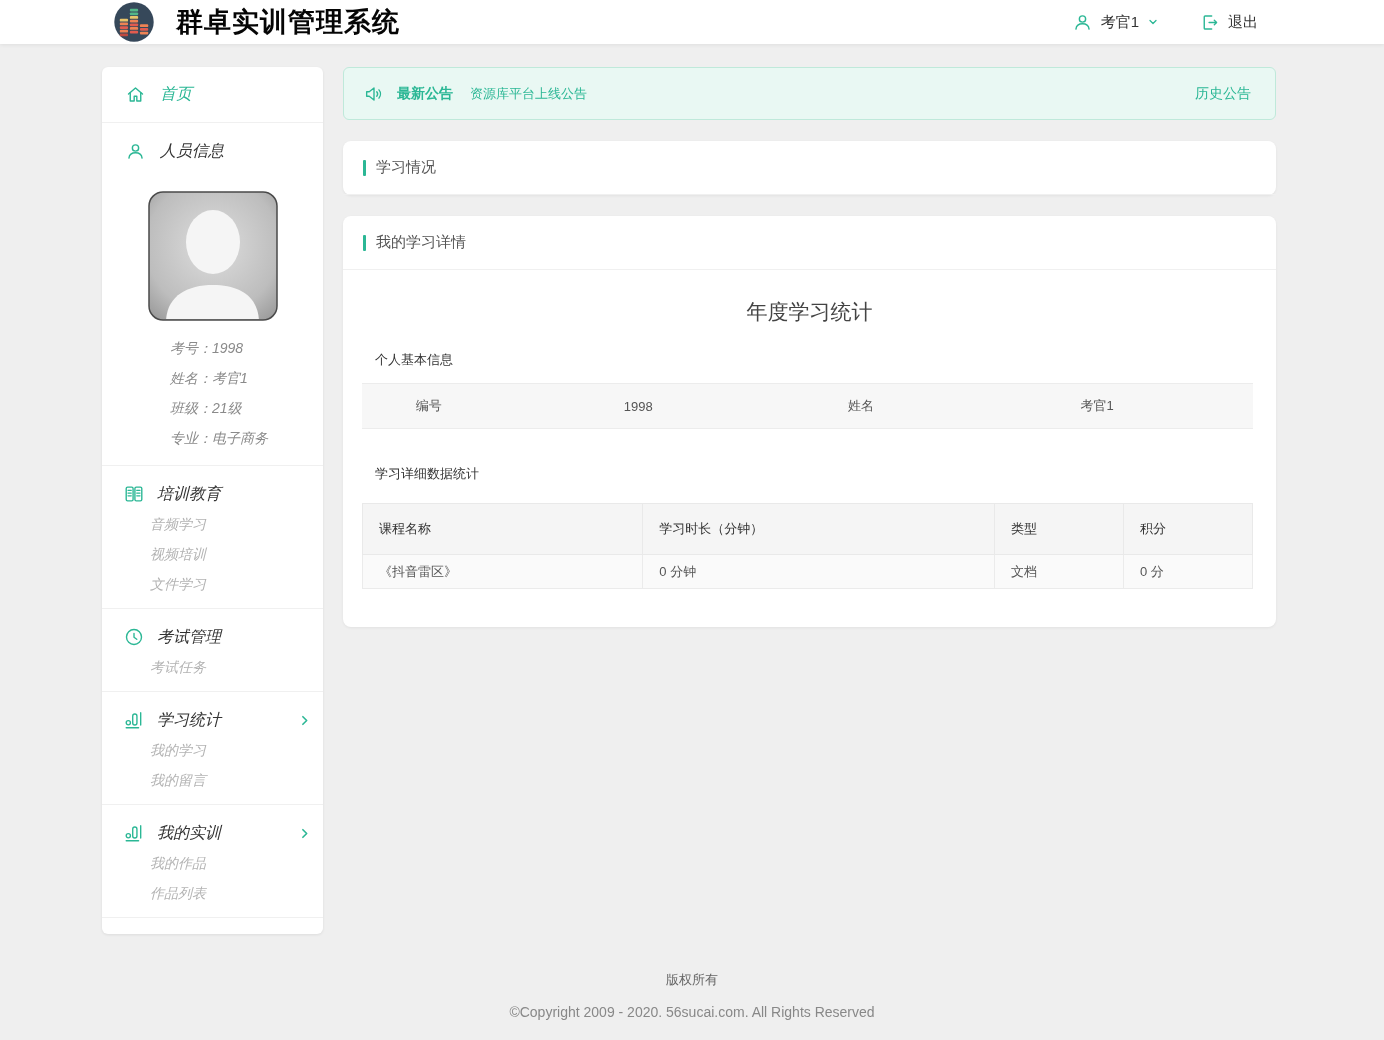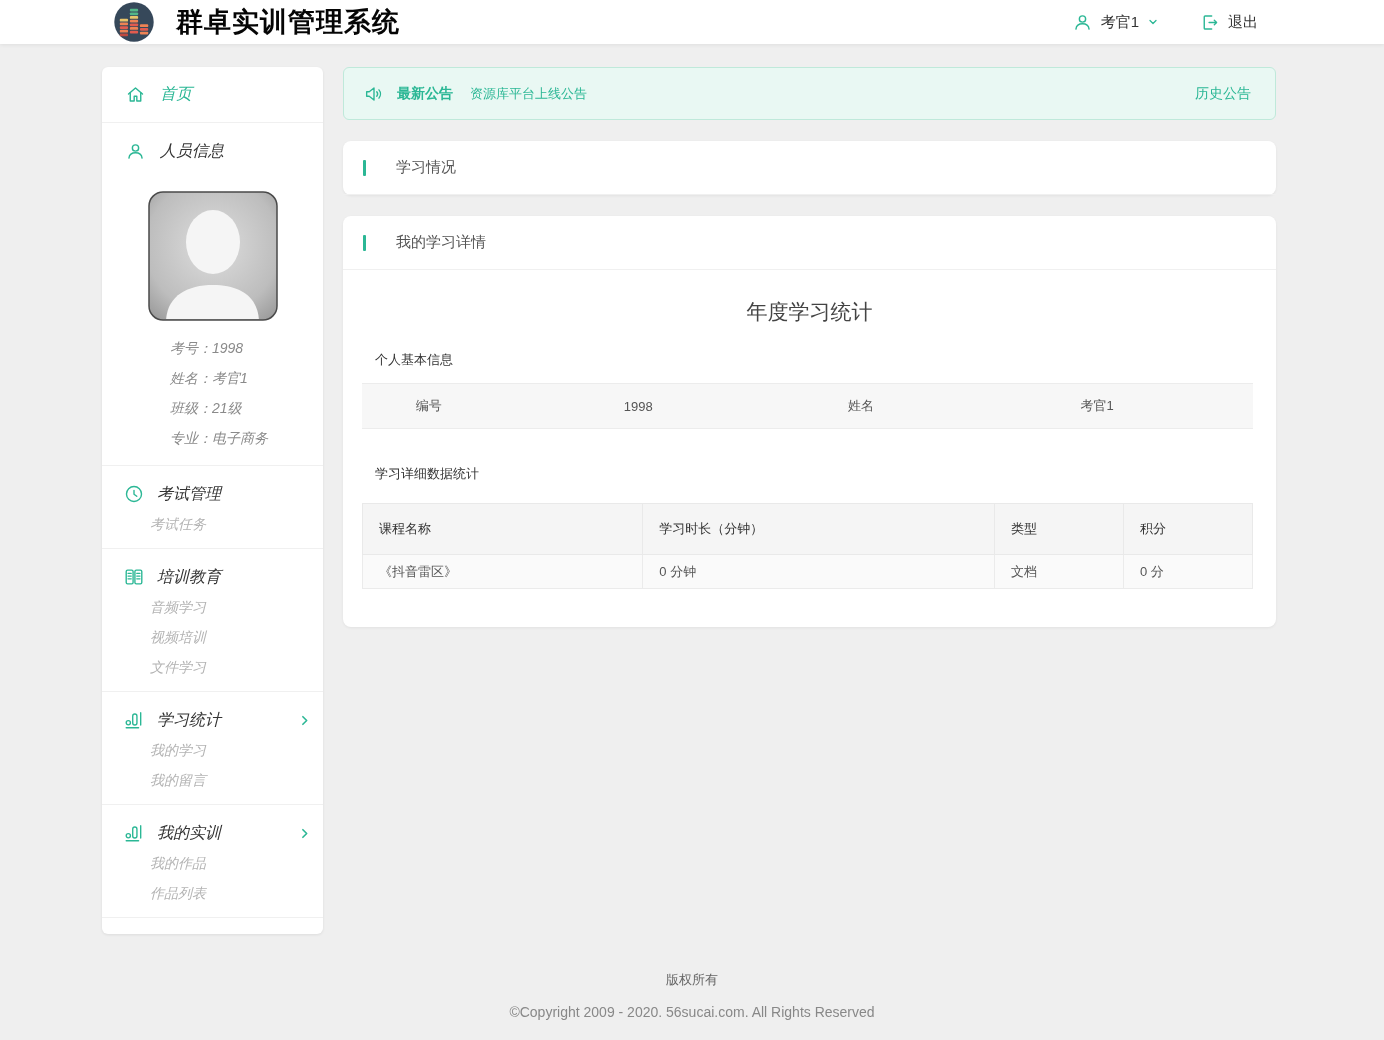--- a/index.html
+++ b/index.html
@@ -69,21 +69,21 @@
     display:flex; align-items:center; gap:12px; padding:0 24px 0 19px;
   }
   .notice-label { font-size:14px; font-weight:bold; color:#2bb795; }
   .notice-text { font-size:13px; color:#2bb795; margin-left:5px; cursor:pointer; }
   .notice-history { margin-left:auto; font-size:14px; color:#2bb795; cursor:pointer; }
 
   .card {
     background:#fff; border-radius:8px; margin-top:21px;
     box-shadow:0 1px 3px rgba(0,0,0,.06);
   }
-  .card-head { display:flex; align-items:center; height:54px; padding:0 20px; border-bottom:1px solid #f0f0f0;gap:20px; }
+  .card-head { display:flex; align-items:center; height:54px; padding:0 20px; border-bottom:1px solid #f0f0f0; }
   .head-bar { width:3px; height:16px; background:#2bb795; border-radius:1px; margin-right:10px; }
   .card-title { font-size:15px; color:#555; }
 
   .score-row { display:flex; align-items:center; height:56px; padding-left:107px; font-size:13px; color:#333; }
   .score-row .ic { margin-right:12px; }
   .score-value { color:#2bb795; font-weight:bold; margin:0 6px; font-size:14px; }
 
   .report-title { text-align:center; font-size:21px; color:#444; padding:28px 0 25px; }
   .section-label { margin-left:32px; font-size:13px; color:#333; }
   .stats-label { margin-top:36px; }
@@ -222,43 +222,43 @@
       <div class="profile-line">考号：1998</div>
       <div class="profile-line">姓名：考官1</div>
       <div class="profile-line">班级：21级</div>
       <div class="profile-line">专业：电子商务</div>
     </div>
 
     <div class="side-section">
       <div class="section-head">
         <span class="teal">
           <svg width="22" height="22" viewBox="0 0 24 24" fill="none" stroke="currentColor" stroke-width="1.5" stroke-linecap="round" stroke-linejoin="round">
-            <circle cx="12" cy="12" r="8.2"></circle>
-              <path d="M12 8v4.3l3 2.2"></path>
-          </svg>
-        </span>
-        <span>考试管理</span>
-      </div>
-      <div class="sub-link">考试任务</div>
-    </div>
-
-    <div class="side-section">
-      <div class="section-head">
-        <span class="teal">
-          <svg width="22" height="22" viewBox="0 0 24 24" fill="none" stroke="currentColor" stroke-width="1.5" stroke-linecap="round" stroke-linejoin="round">
             <rect x="3.5" y="4.5" width="7.5" height="15" rx="1.5"></rect>
               <rect x="13" y="4.5" width="7.5" height="15" rx="1.5"></rect>
             <path d="M5.5 8h3.5M5.5 11h3.5M5.5 14h3.5M15 8h3.5M15 11h3.5M15 14h3.5"></path>
           </svg>
         </span>
         <span>培训教育</span>
       </div>
       <div class="sub-link">音频学习</div>
       <div class="sub-link">视频培训</div>
       <div class="sub-link">文件学习</div>
+    </div>
+
+    <div class="side-section">
+      <div class="section-head">
+        <span class="teal">
+          <svg width="22" height="22" viewBox="0 0 24 24" fill="none" stroke="currentColor" stroke-width="1.5" stroke-linecap="round" stroke-linejoin="round">
+            <circle cx="12" cy="12" r="8.2"></circle>
+              <path d="M12 8v4.3l3 2.2"></path>
+          </svg>
+        </span>
+        <span>考试管理</span>
+      </div>
+      <div class="sub-link">考试任务</div>
     </div>
 
     <div class="side-section">
       <div class="section-head">
         <span class="teal">
           <svg width="22" height="22" viewBox="0 0 24 24" fill="none" stroke="currentColor" stroke-width="1.5" stroke-linecap="round" stroke-linejoin="round">
             <circle cx="5.8" cy="15" r="2.3"></circle>
               <rect x="10.6" y="5.5" width="4.6" height="12" rx="2.3"></rect>
             <path d="M19.3 4v13.5"></path>
               <path d="M3.5 20.5h13.5"></path>

